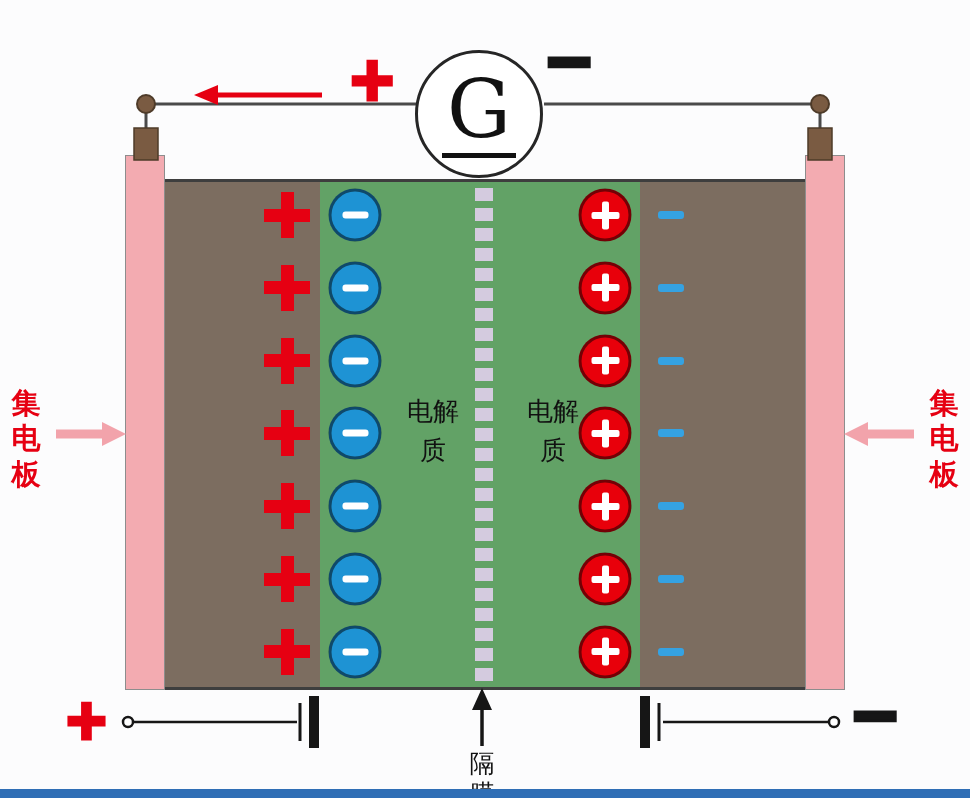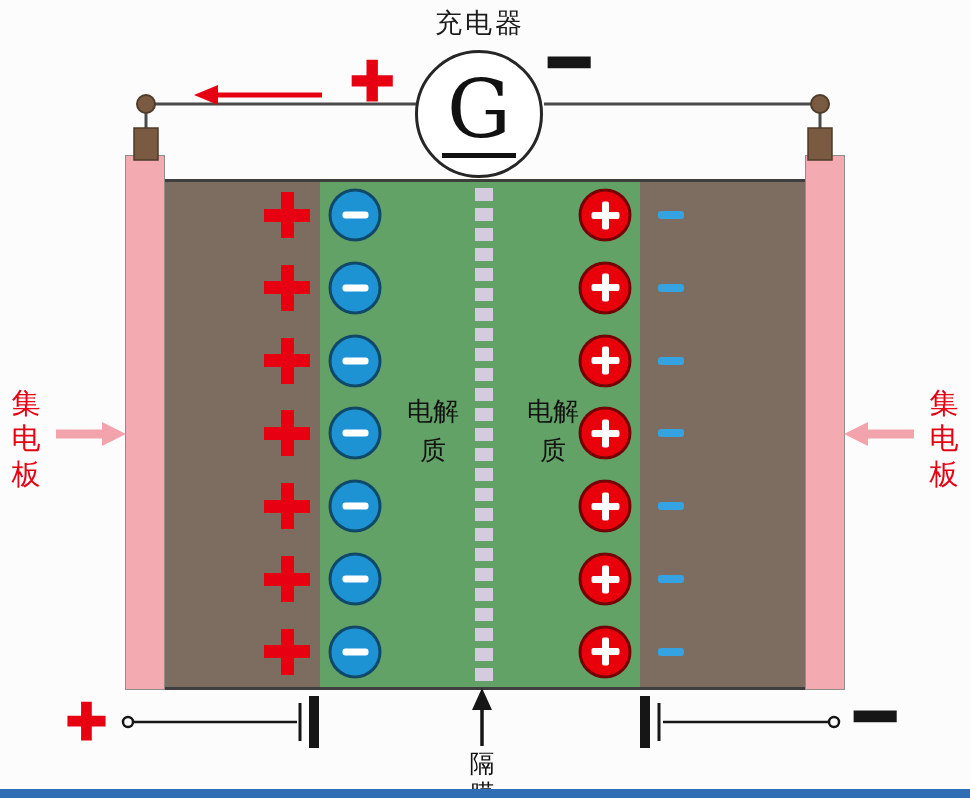--- a/index.html
+++ b/index.html
@@ -9,21 +9,21 @@
   .region{position:absolute;}
   .plate{border:1px solid #8d8d8d;}
   .hline{position:absolute;background:#3e3e3e;}
   .overlay{position:absolute;left:0;top:0;pointer-events:none;}
   .charger-circle{position:absolute;left:415px;top:50px;width:128px;height:128px;background:#fff;
                   border:3px solid #262626;border-radius:50%;display:flex;align-items:center;justify-content:center;}
   .g-symbol{font-family:"DejaVu Serif","Liberation Serif",serif;font-size:80px;line-height:1;color:#111;
             border-bottom:5px solid #111;padding:0 5px 3px;}
   .label{position:absolute;color:#1c1c1c;}
   .sign{position:absolute;font-weight:900;line-height:1;-webkit-text-stroke:3px currentColor;}
-  .v-label{position:absolute;width:32px;font-size:29px;font-weight:normal;line-height:1.22;
+  .v-label{position:absolute;width:32px;font-size:29px;font-weight:bold;line-height:1.22;
            text-align:center;word-break:break-all;}
   .wrap-label{position:absolute;width:58px;font-size:26px;line-height:1.5;text-align:center;
               word-break:break-all;color:#111;}
   .sep-label{position:absolute;width:30px;font-size:25px;line-height:1.2;text-align:center;
              word-break:break-all;color:#111;}
   
   .plus-ion{position:absolute;width:46px;height:46px;transform:translate(-50%,-50%);}
   .plus-ion::before{content:"";position:absolute;left:0;top:50%;width:46px;height:13px;margin-top:-6.5px;
                     background:var(--c,#e60012);}
   .plus-ion::after{content:"";position:absolute;top:0;left:50%;height:46px;width:13px;margin-left:-6.5px;
@@ -184,21 +184,20 @@
     <g>
       <line x1="482" y1="746" x2="482" y2="708" stroke="#161616" stroke-width="3.5"></line>
       <polygon points="472,710 492,710 482,688" fill="#161616"></polygon>
     </g>
   </svg>
 
   <div class="charger-circle">
     <span class="g-symbol">G</span>
   </div>
 
-  <div class="label" style="left:405px;top:5px;width:150px;text-align:center;font-size:27px;letter-spacing:3px;">充电器</div>
 
   <div class="sign" style="left: 350px; top: 42px; font-size: 76px; color: rgb(230, 0, 18);">+</div>
   <div class="sign" style="left: 546px; top: 22px; font-size: 80px; color: rgb(22, 22, 22);">−</div>
 
   <div class="v-label" style="left: 10px; top: 386px; color: rgb(230, 0, 18);">集电板</div>
   <div class="v-label" style="left: 928px; top: 386px; color: rgb(230, 0, 18);">集电板</div>
 
   <div class="wrap-label" style="left:404px;top:392px;">电解质</div>
   <div class="wrap-label" style="left:524px;top:392px;">电解质</div>
 

